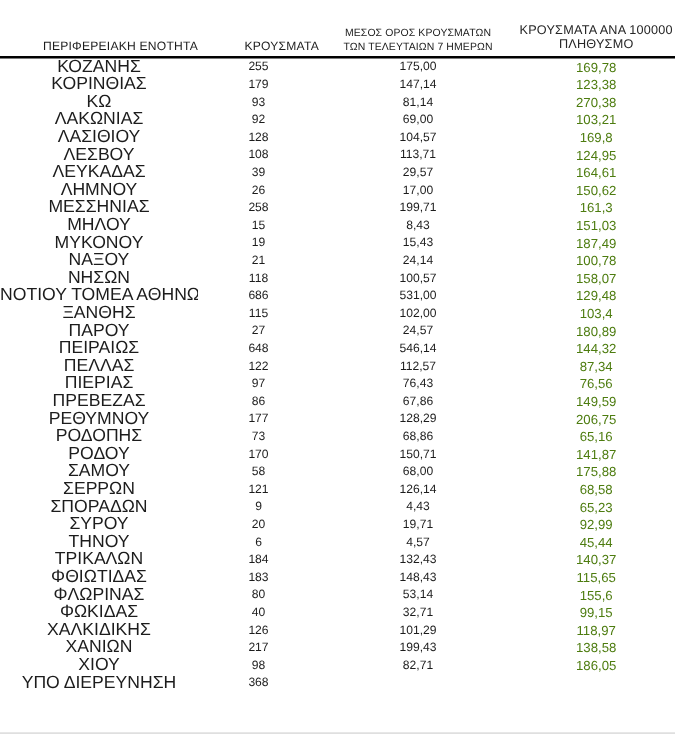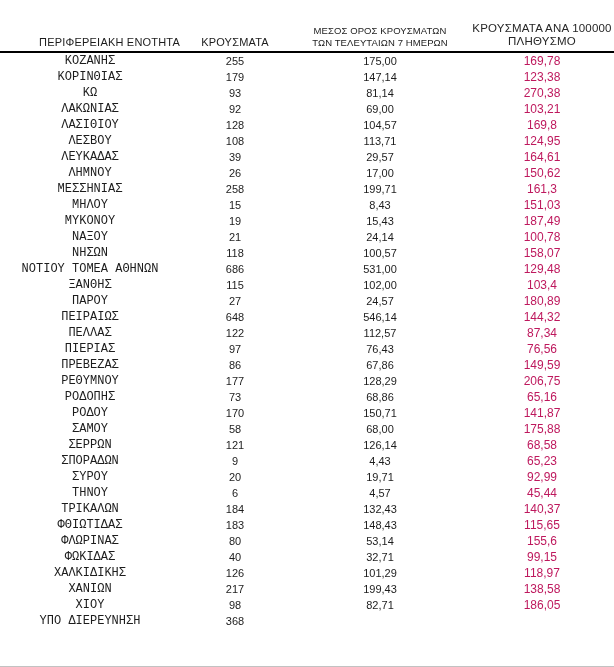--- a/index.html
+++ b/index.html
@@ -38,21 +38,21 @@
     height: 48px;
     border-bottom: 2px solid #000000;
   }
   th.h-region {
     text-align: right;
     padding-left: 8px;
     font-size: 11px;
     letter-spacing: 0.2px;
   }
   th.h-cases {
-    text-align: center;
+    text-align: right;
     font-size: 11px;
     letter-spacing: 0.2px;
   }
   th.h-avg7 {
     text-align: center;
     font-size: 9.5px;
     line-height: 11.5px;
     letter-spacing: 0.1px;
   }
   th.h-per100k {
@@ -66,22 +66,22 @@
 
   tbody td {
     height: 16px;
     padding: 0;
     text-align: center;
     font-size: 11px;
     line-height: 16px;
     white-space: nowrap;
     overflow: hidden;
   }
-  tbody td.region-cell  { font-size: 12px; font-family: Liberation Mono, monospace; }
-  tbody td.per100k-cell { font-size: 12px; color: #be185d; }
+  tbody td.region-cell  { font-size: 16px; }
+  tbody td.per100k-cell { font-size: 12px; color: #4d7c0f; }
 </style>
 </head>
 <body>
 
 <div class="sheet">
   <table class="data-table">
     <colgroup>
       <col class="c-region">
       <col class="c-cases">
       <col class="c-avg7">

